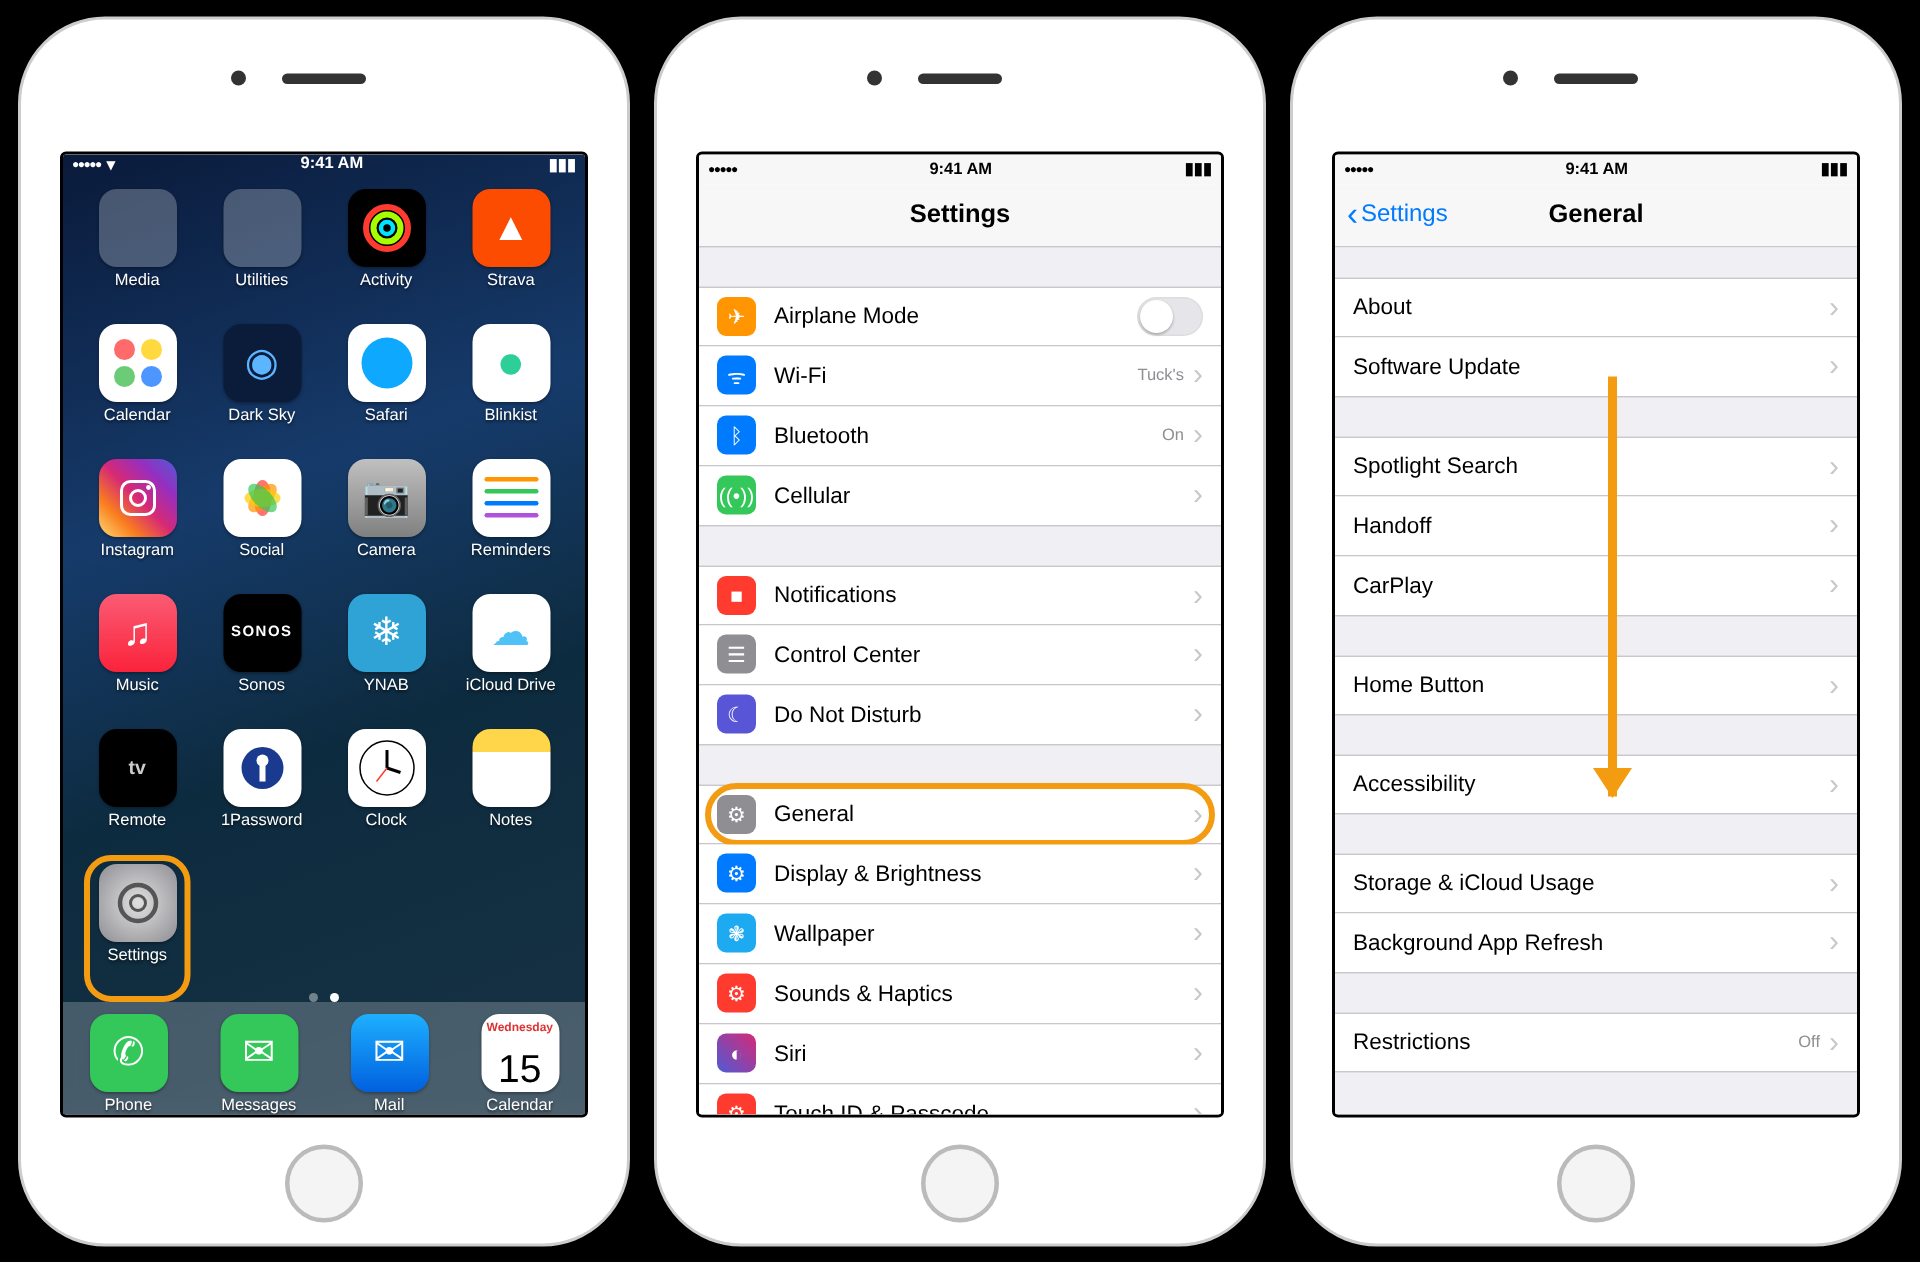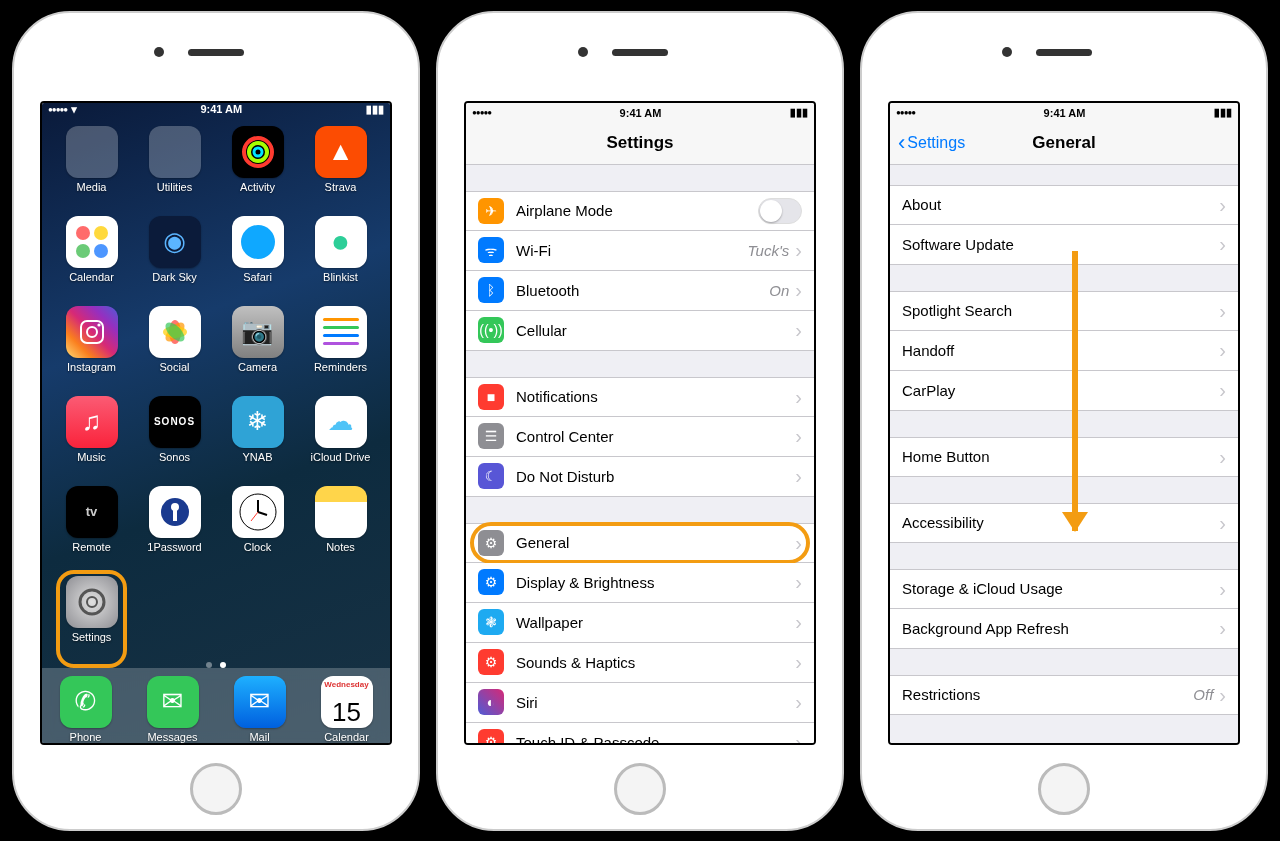--- a/index.html
+++ b/index.html
@@ -121,21 +121,21 @@
     display:flex;align-items:center;padding:0 12px;font-size:15px;
     position:relative;
   }
   .row:first-child{border-top:.5px solid var(--row-border);}
   .row .sicon{
     width:26px;height:26px;border-radius:6px;margin-right:12px;
     display:flex;align-items:center;justify-content:center;color:#fff;
     font-size:15px;flex-shrink:0;
   }
   .row .chev{margin-left:auto;color:var(--row-border);font-size:20px;line-height:1;}
-  .row .detail{margin-left:auto;color:var(--detail-gray);font-size:15px;padding-right:6px;font-style:italic;}
+  .row .detail{margin-left:auto;color:var(--detail-gray);font-size:11px;padding-right:6px;}
   .row .detail + .chev{margin-left:0;}
   .ios-switch{
     margin-left:auto;width:44px;height:26px;border-radius:14px;background:#e5e5ea;
     position:relative;border:1px solid #ddd;
   }
   .ios-switch::after{content:'';position:absolute;left:1px;top:1px;width:22px;height:22px;border-radius:50%;background:#fff;box-shadow:0 1px 2px rgba(0,0,0,.3);}
   .pill-highlight{
     position:absolute;border:4px solid var(--orange);border-radius:22px;
     left:4px;right:4px;top:-2px;bottom:-2px;pointer-events:none;
   }

